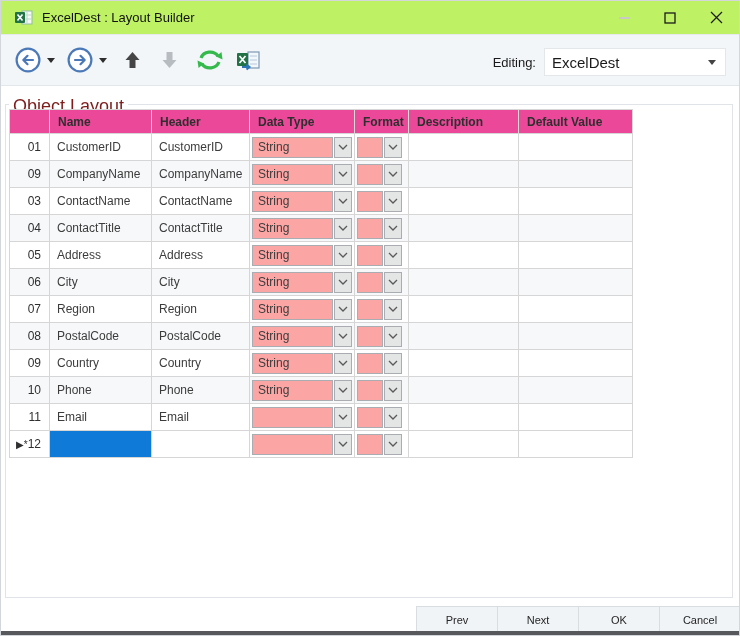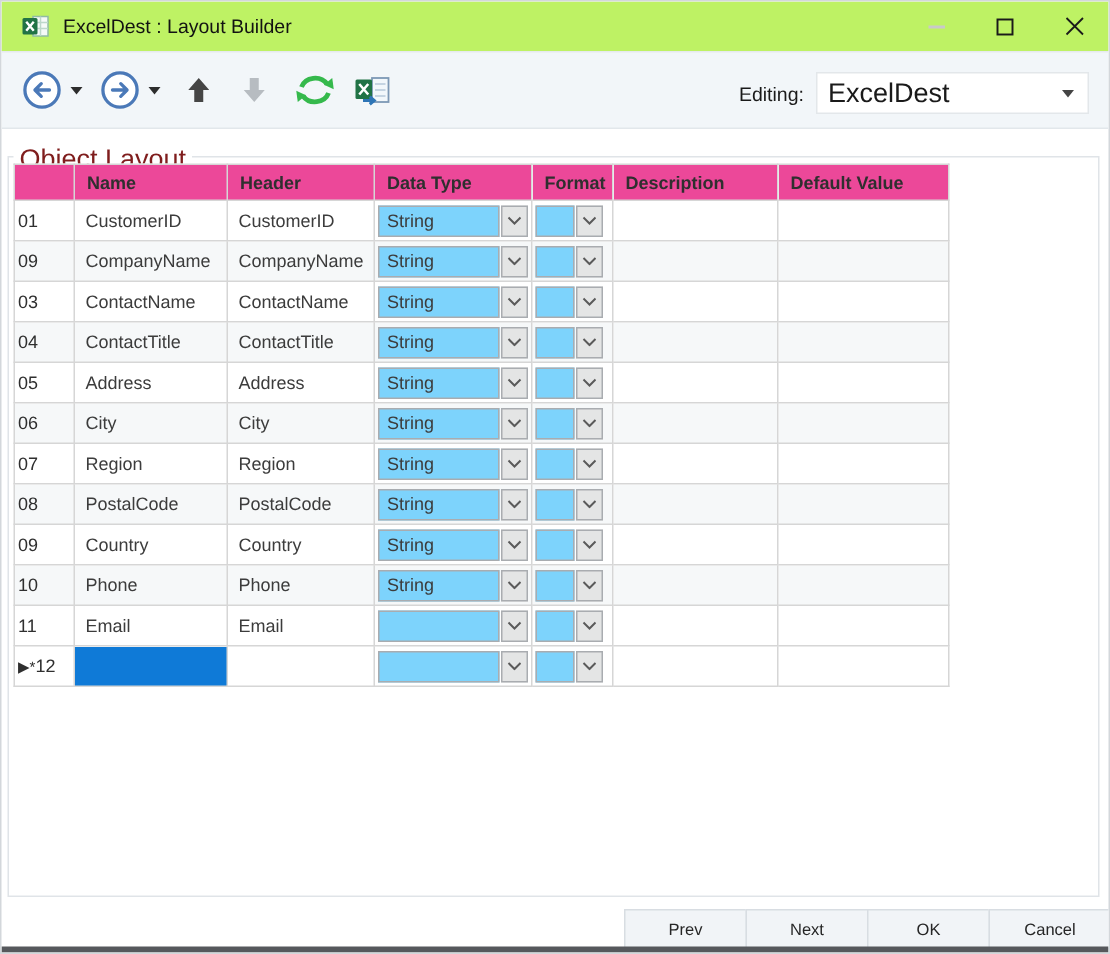--- a/index.html
+++ b/index.html
@@ -23,43 +23,43 @@
   
   .toolbar { position:absolute; top:33px; left:0; right:0; height:52px;
     background:#f2f6f9; border-top:1px solid #e6eaee; border-bottom:1px solid #e2e7eb;
     display:flex; align-items:center; padding-left:14px; }
   .tb-btn { display:flex; align-items:center; justify-content:center; }
   .caret { width:0; height:0; border-left:4px solid transparent; border-right:4px solid transparent;
     border-top:5px solid #2d2d2d; margin-left:6px; }
   .editing { position:absolute; right:13px; top:47px; display:flex; align-items:center; height:28px; }
   .editing-label { font-size:13px; color:#1a1a1a; margin-right:8px; }
   .editing-combo { width:182px; height:28px; background:#fff; border:1px solid #e3e7ea;
-    display:flex; align-items:center; padding-left:7px; font-size:18px; color:#1a1a1a; }
+    display:flex; align-items:center; padding-left:7px; font-size:15px; color:#1a1a1a; }
   .combo-caret { margin-left:auto; margin-right:9px; width:0; height:0;
     border-left:4px solid transparent; border-right:4px solid transparent; border-top:5px solid #444; }
 
   
   .groupbox { position:absolute; left:4px; top:103px; width:728px; height:494px;
     border:1px solid #e0e4e8; background:#fff; }
   .group-legend { position:absolute; top:-9px; left:3px; background:#fff; padding:0 4px;
     font-size:18px; color:#7f1d1d; }
 
   
   .grid { position:absolute; left:3px; top:4px; border-collapse:collapse; table-layout:fixed;
     font-size:12px; color:#3c3c3c; background:#fff; }
   .grid th, .grid td { border:1px solid #d6d6d6; overflow:hidden; white-space:nowrap; }
   .grid th { height:24px; font-weight:bold; text-align:left; padding-left:8px; color:#2f2f2f; background:#ec4899; }
   .grid td { height:27px; padding-left:7px; background:#fff; }
   .grid tbody tr:nth-child(even) td { background:#f6f8f9; }
   .grid tbody tr.new-row td { background:#fff; }
-  td.rowhdr { padding-right:8px; padding-left:2px; color:#2f2f2f; }
+  td.rowhdr { text-align:right; padding-right:8px; padding-left:2px; color:#2f2f2f; }
   .marker { font-size:10px; letter-spacing:0; }
   td.c-dtype, td.c-format { padding:0; }
   .ddwrap { display:flex; align-items:center; padding-left:2px; }
-  .dd-box { display:inline-block; height:21px; line-height:19px; background:#7dd3fc;
+  .dd-box { display:inline-block; height:21px; line-height:19px; background:#fca5a5;
     border:1px solid #a9acb0; padding-left:5px; overflow:hidden; }
   .c-dtype .dd-box { width:81px; }
   .c-format .dd-box { width:26px; }
   .dd-btn { width:18px; height:21px; background:#e4e5e5; border:1px solid #a9acb0;
     margin-left:1px; display:flex; align-items:center; justify-content:center; flex:0 0 auto; }
   td.c-name.selected { background:#0f7ad7 !important; }
 
   
   .footer-buttons { position:absolute; left:415px; top:605px; width:325px; height:27px; display:flex; }
   .f-btn { flex:1 1 0; background:#f1f4f7; border:1px solid #d8dde2; margin-left:-1px;

